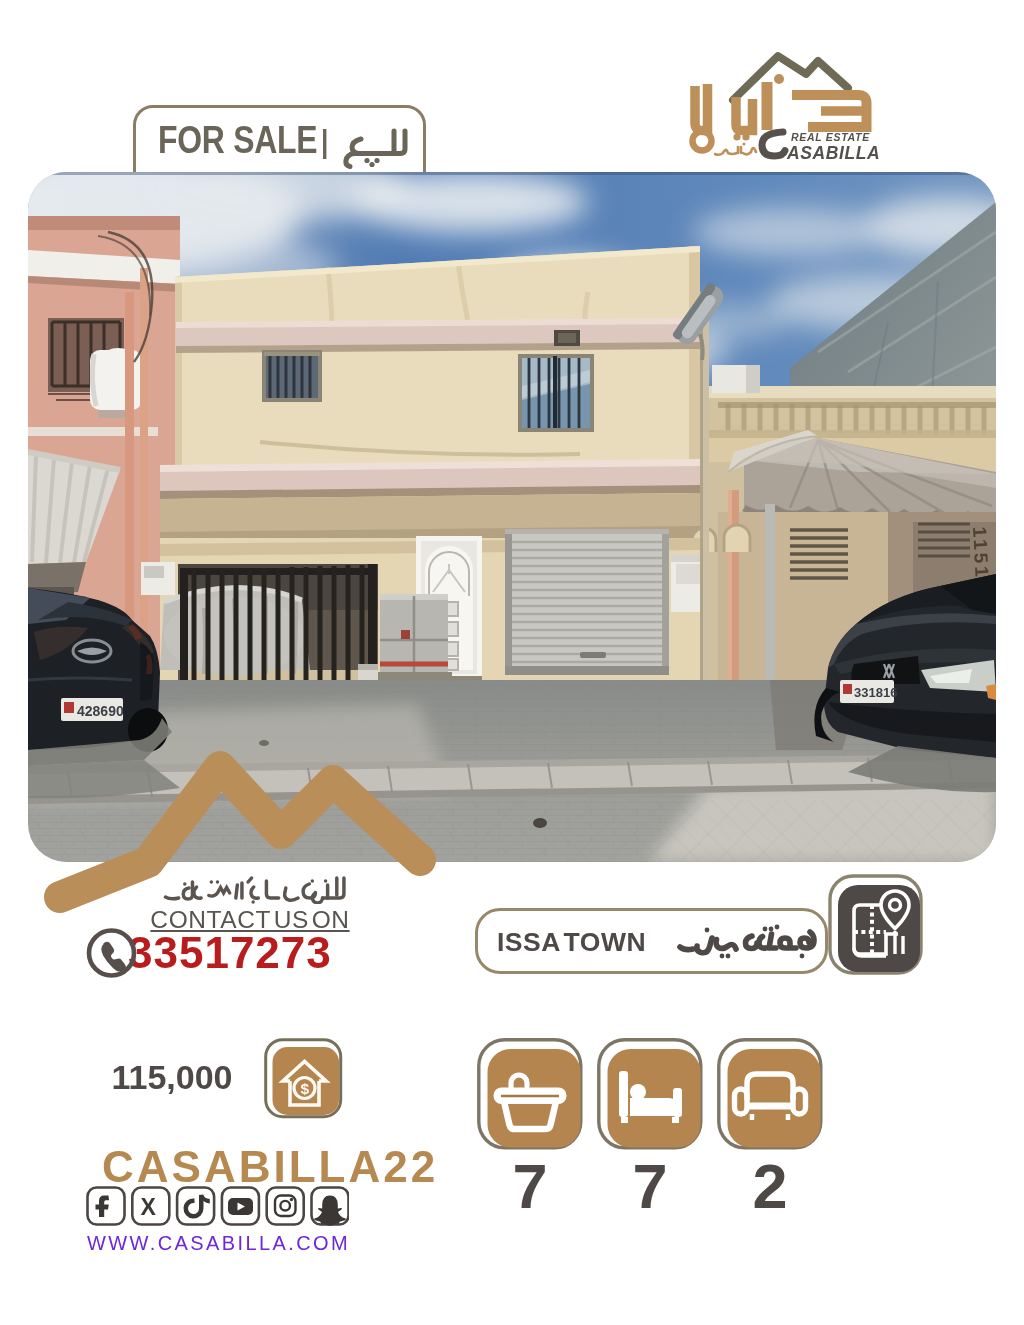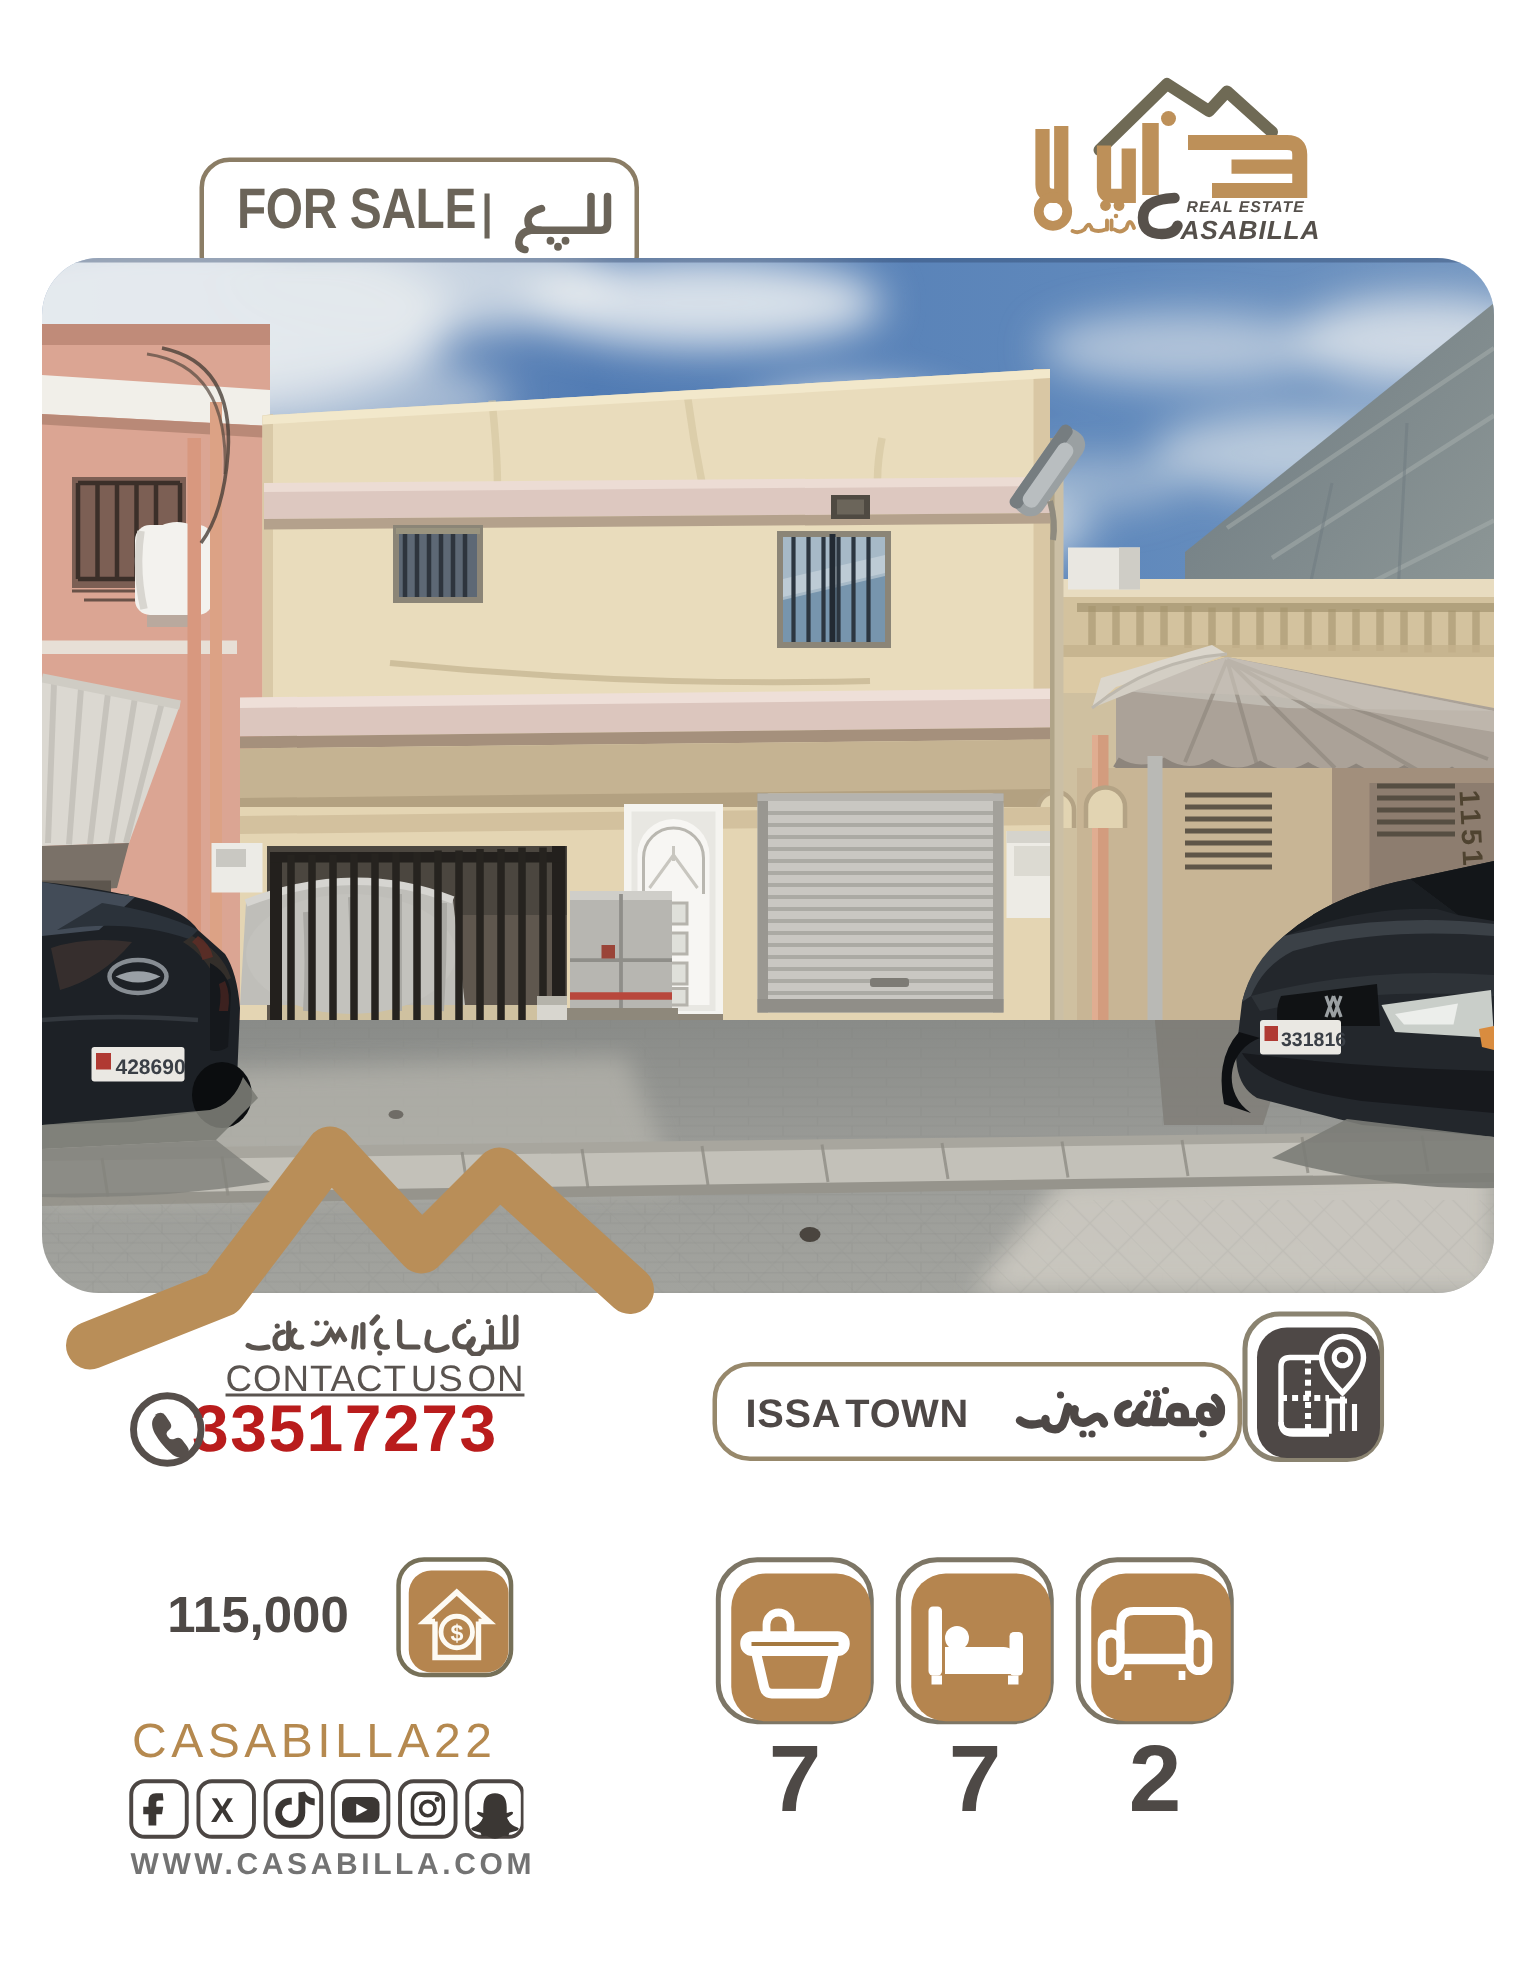--- a/index.html
+++ b/index.html
@@ -439,21 +439,21 @@
 <rect x="1.7" y="1.7" width="75" height="77" rx="17" fill="#fff" stroke="#767058" stroke-width="3"></rect>
 <rect x="8.5" y="9" width="66.5" height="68" rx="15" fill="#b5854f"></rect>
 <g fill="none" stroke="#fdfaf3" stroke-width="3.6">
   <path d="M26,43 l-7,0 21.5,-19.5 21.5,19.5 -7,0"></path>
   <path d="M26,43 v24 h29 v-24"></path>
 </g>
 <circle cx="40.5" cy="50" r="10.5" fill="none" stroke="#fdfaf3" stroke-width="3.2"></circle>
 <text x="40.7" y="56" font-size="15.5" font-weight="bold" fill="#fdfaf3" text-anchor="middle" font-family="Liberation Sans">$</text>
 </svg>
 
-<div class="abs" style="left:88px;top:1142px;font-size:32px;color:#b5894f;letter-spacing:3px;">CASABILLA22</div>
+<div class="abs" style="left:102px;top:1142px;font-size:44px;color:#b5894f;letter-spacing:3px;font-weight:bold;">CASABILLA22</div>
 <svg class="abs" style="left:86px;top:1186px;" width="263" height="41" viewBox="0 0 263 41" id="social">
 <g fill="none" stroke="#4c4643" stroke-width="2.6">
   <rect x="1.5" y="1.5" width="37" height="37" rx="9"></rect>
   <rect x="46.3" y="1.5" width="37" height="37" rx="9"></rect>
   <rect x="91.1" y="1.5" width="37" height="37" rx="9"></rect>
   <rect x="135.9" y="1.5" width="37" height="37" rx="9"></rect>
   <rect x="180.7" y="1.5" width="37" height="37" rx="9"></rect>
   <rect x="225.5" y="1.5" width="37" height="37" rx="9"></rect>
 </g>
 <path d="M22.5,9.5 h-4.5 q-5,0 -5,5.5 v3.5 h-3.5 v5 h3.5 V31 h5.2 V23.5 h3.8 l0.8,-5 h-4.6 v-2.6 q0,-1.6 1.8,-1.6 h3 Z" fill="#3b3734"></path>
@@ -461,21 +461,21 @@
 <path d="M113,9 v13.5 a5.5,5.5 0 1 1 -4.5,-5.4 v-4.6 a10,10 0 1 0 9,10 v-7.5 q2.6,2.3 6.3,2.6 v-4.6 q-5.6,-0.6 -6.5,-4.6 Z" fill="#3b3734"></path>
 <rect x="142" y="12" width="25" height="17" rx="5" fill="#3b3734"></rect>
 <path d="M151.5,16.5 l7.5,4 -7.5,4 Z" fill="#ffffff"></path>
 <g fill="none" stroke="#3b3734" stroke-width="2.4">
   <rect x="189" y="9.5" width="20.5" height="20.5" rx="6"></rect>
   <circle cx="199.2" cy="19.7" r="4.8"></circle>
 </g>
 <circle cx="205.5" cy="13.5" r="1.7" fill="#3b3734"></circle>
 <path d="M244,9.5 q-7.8,0 -7.8,9.5 v3.6 l-3.2,-0.7 q-1.8,0 -0.5,1.7 l3.5,2.3 q-1.9,4.8 -7,6.4 q-1.8,0.9 0.1,2 l5.3,1.5 l0.8,2.3 q3.2,-0.8 4.8,0.5 q1.6,1.2 4,1.2 q2.4,0 4,-1.2 q1.6,-1.3 4.8,-0.5 l0.8,-2.3 l5.3,-1.5 q1.9,-1.1 0.1,-2 q-5.1,-1.6 -7,-6.4 l3.5,-2.3 q1.3,-1.7 -0.5,-1.7 l-3.2,0.7 v-3.6 q0,-9.5 -7.8,-9.5 Z" fill="#3b3734"></path>
 </svg>
-<div class="abs" style="left:87px;top:1232px;font-size:20px;color:#737373;letter-spacing:2.4px;font-weight:bold;">WWW.CASABILLA.COM</div>
+<div class="abs" style="left:87px;top:1232px;font-size:20px;color:#6d28d9;letter-spacing:2.4px;">WWW.CASABILLA.COM</div>
 
 <svg class="abs" style="left:477px;top:1038px;" width="106" height="112" viewBox="0 0 106 112" id="icon-bath">
 <rect x="1.8" y="1.8" width="102" height="108" rx="26" fill="#fff" stroke="#7d7666" stroke-width="3.4"></rect>
 <rect x="10.5" y="11" width="93" height="98.5" rx="23" fill="#b5854f"></rect>
 <g fill="none" stroke="#ffffff">
   <path d="M34,52 V45 a8,8 0 0 1 16,0 v3" stroke-width="5.2" stroke-linecap="round"></path>
   <rect x="19" y="52" width="68" height="11.5" rx="5.5" stroke-width="5" fill="#fff"></rect>
   <path d="M27,63.5 L32.5,87 q1,4 5,4 h31 q4,0 5,-4 L79,63.5" stroke-width="6.5" stroke-linejoin="round"></path>
 </g>
 <path d="M24,58 h58" stroke="#a5793f" stroke-width="2.6"></path>

